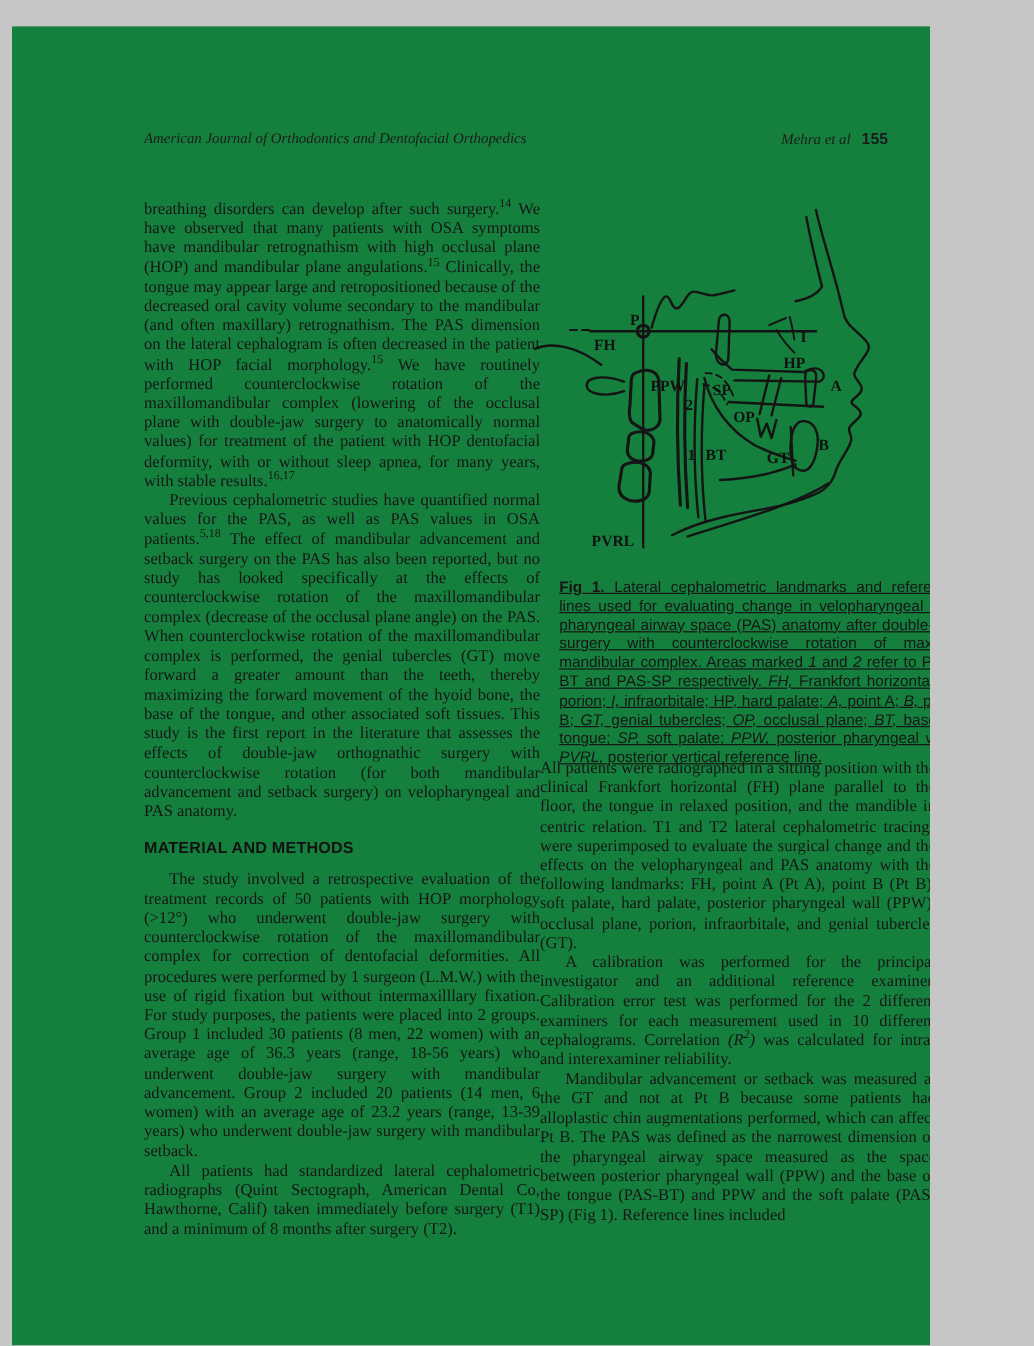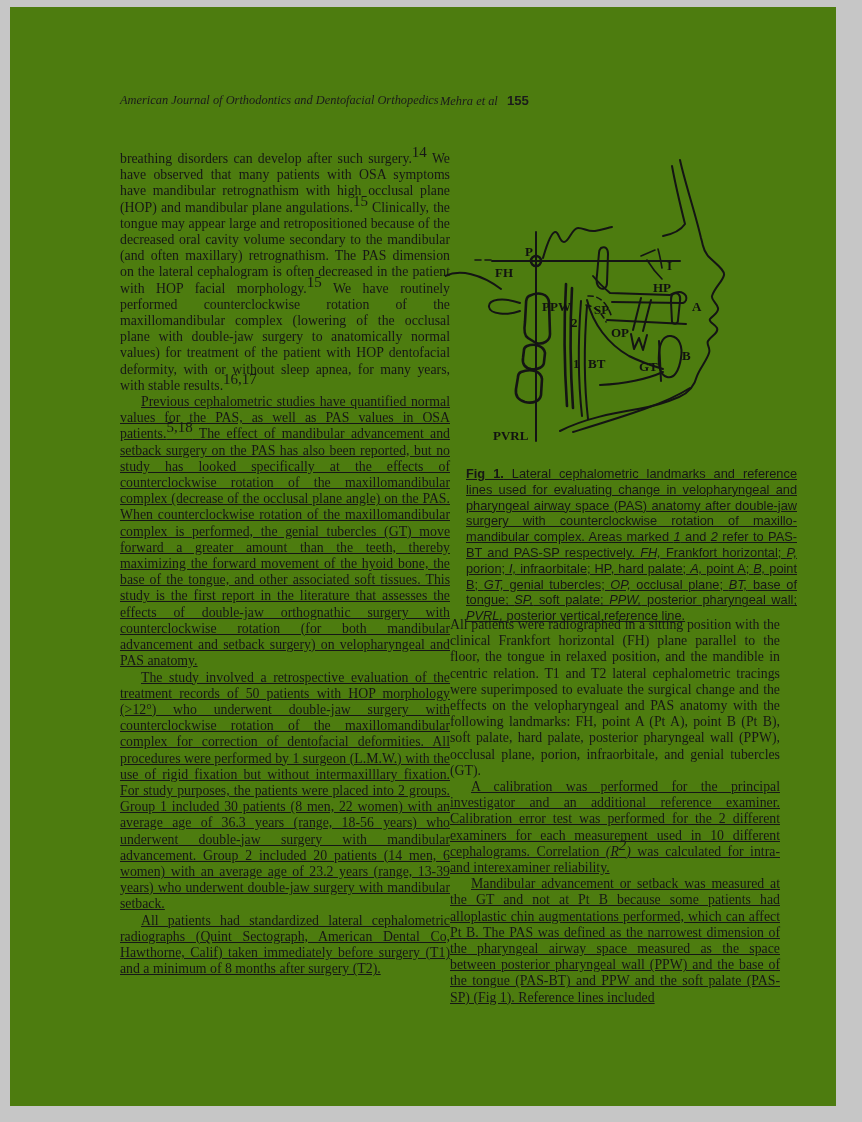--- a/index.html
+++ b/index.html
@@ -3,46 +3,46 @@
 <meta charset="utf-8">
 <style>
   html,body{margin:0;padding:0;}
   body{
     width:862px;height:1122px;position:relative;
     background:#c6c6c6;
     font-family:"Liberation Serif", serif;
     color:#161616;
   }
   .page{
-    position:absolute;left:10px;top:7px;width:826px;height:1099px;
-    background:#4d7c0f;overflow:hidden;
+    position:absolute;left:10px;top:22px;width:765px;height:1099px;
+    background:#15803d;overflow:hidden;
   }
   
   .runhead-left{
     position:absolute;left:110px;top:86px;width:420px;
     font-style:italic;font-size:12.4px;line-height:15.2px;color:#1b1b1b;
   }
   .runhead-right{
-    position:absolute;left:430px;top:86px;width:300px;text-align:left;
+    position:absolute;left:430px;top:86px;width:300px;text-align:right;
     font-size:12.4px;color:#1b1b1b;white-space:nowrap;
   }
   .runhead-right .authors{font-style:italic;}
   .runhead-right .pageno{font-family:"Liberation Sans",sans-serif;font-weight:bold;font-size:13.2px;margin-left:6px;}
   
   .col{position:absolute;font-size:13.8px;line-height:16.2px;text-align:justify;}
   .col-left{left:110px;top:144px;width:330px;}
   .col-right{left:440px;top:610px;width:330px;}
   .col p{margin:0;}
-  .col p.indent{text-indent:21px;text-decoration:underline;}
+  .col p.indent{text-indent:21px;}
   .col h2{
     font-family:"Liberation Sans",sans-serif;
     font-size:13.4px;font-weight:bold;letter-spacing:.2px;
     margin:14px 0 10px 0;line-height:16px;text-align:left;color:#111;
   }
-  sup{font-size:15px;line-height:0;vertical-align:super;}
+  sup{font-size:10px;line-height:0;vertical-align:super;}
   .it{font-style:italic;}
   .bd{font-weight:bold;}
   
   .fig-svg{position:absolute;left:435px;top:141px;width:345px;height:300px;}
   .fig-caption{
     position:absolute;left:440px;top:443px;width:331px;
     font-family:"Liberation Sans",sans-serif;
     font-size:12.8px;line-height:15.8px;text-align:justify;color:#161616;margin:16px;text-decoration:underline;
   }
   .fig-caption .bd{font-weight:bold;}
@@ -62,20 +62,21 @@
     <div>American Journal of Orthodontics and Dentofacial Orthopedics</div>
   </div>
   <div class="runhead-right">
     <span class="authors">Mehra et al</span>
     <span class="pageno">155</span>
   </div>
 
   <div class="col col-left">
       <p><span>breathing disorders can develop after such surgery.</span><sup>14</sup><span> We have observed that many patients with OSA symptoms have mandibular retrognathism with high occlusal plane (HOP) and mandibular plane angulations.</span><sup>15</sup><span> Clinically, the tongue may appear large and retropositioned because of the decreased oral cavity volume secondary to the mandibular (and often maxillary) retrognathism. The PAS dimension on the lateral cephalogram is often decreased in the patient with HOP facial morphology.</span><sup>15</sup><span> We have routinely performed counterclockwise rotation of the maxillomandibular complex (lowering of the occlusal plane with double-jaw surgery to anatomically normal values) for treatment of the patient with HOP dentofacial deformity, with or without sleep apnea, for many years, with stable results.</span><sup>16,17</sup></p>
       <p class="indent"><span>Previous cephalometric studies have quantified normal values for the PAS, as well as PAS values in OSA patients.</span><sup>5,18</sup><span> The effect of mandibular advancement and setback surgery on the PAS has also been reported, but no study has looked specifically at the effects of counterclockwise rotation of the maxillomandibular complex (decrease of the occlusal plane angle) on the PAS. When counterclockwise rotation of the maxillomandibular complex is performed, the genial tubercles (GT) move forward a greater amount than the teeth, thereby maximizing the forward movement of the hyoid bone, the base of the tongue, and other associated soft tissues. This study is the first report in the literature that assesses the effects of double-jaw orthognathic surgery with counterclockwise rotation (for both mandibular advancement and setback surgery) on velopharyngeal and PAS anatomy.</span></p>
+      <h2>MATERIAL AND METHODS</h2>
       <p class="indent"><span>The study involved a retrospective evaluation of the treatment records of 50 patients with HOP morphology (&gt;12°) who underwent double-jaw surgery with counterclockwise rotation of the maxillomandibular complex for correction of dentofacial deformities. All procedures were performed by 1 surgeon (L.M.W.) with the use of rigid fixation but without intermaxilllary fixation. For study purposes, the patients were placed into 2 groups. Group 1 included 30 patients (8 men, 22 women) with an average age of 36.3 years (range, 18-56 years) who underwent double-jaw surgery with mandibular advancement. Group 2 included 20 patients (14 men, 6 women) with an average age of 23.2 years (range, 13-39 years) who underwent double-jaw surgery with mandibular setback.</span></p>
       <p class="indent"><span>All patients had standardized lateral cephalometric radiographs (Quint Sectograph, American Dental Co, Hawthorne, Calif) taken immediately before surgery (T1) and a minimum of 8 months after surgery (T2).</span></p>
     </div>
 
   <svg class="fig-svg" viewBox="0 0 345 300" xmlns="http://www.w3.org/2000/svg">
 
     <path class="ln thin" d="M30,112 h6 M40,112 h6"></path>
     <line class="ln" x1="47" y1="113" x2="235" y2="113"></line>
     <line class="ln" x1="91" y1="84" x2="91" y2="293"></line>
     <circle class="ln thick" cx="91" cy="113" r="5" fill="#fff"></circle>

